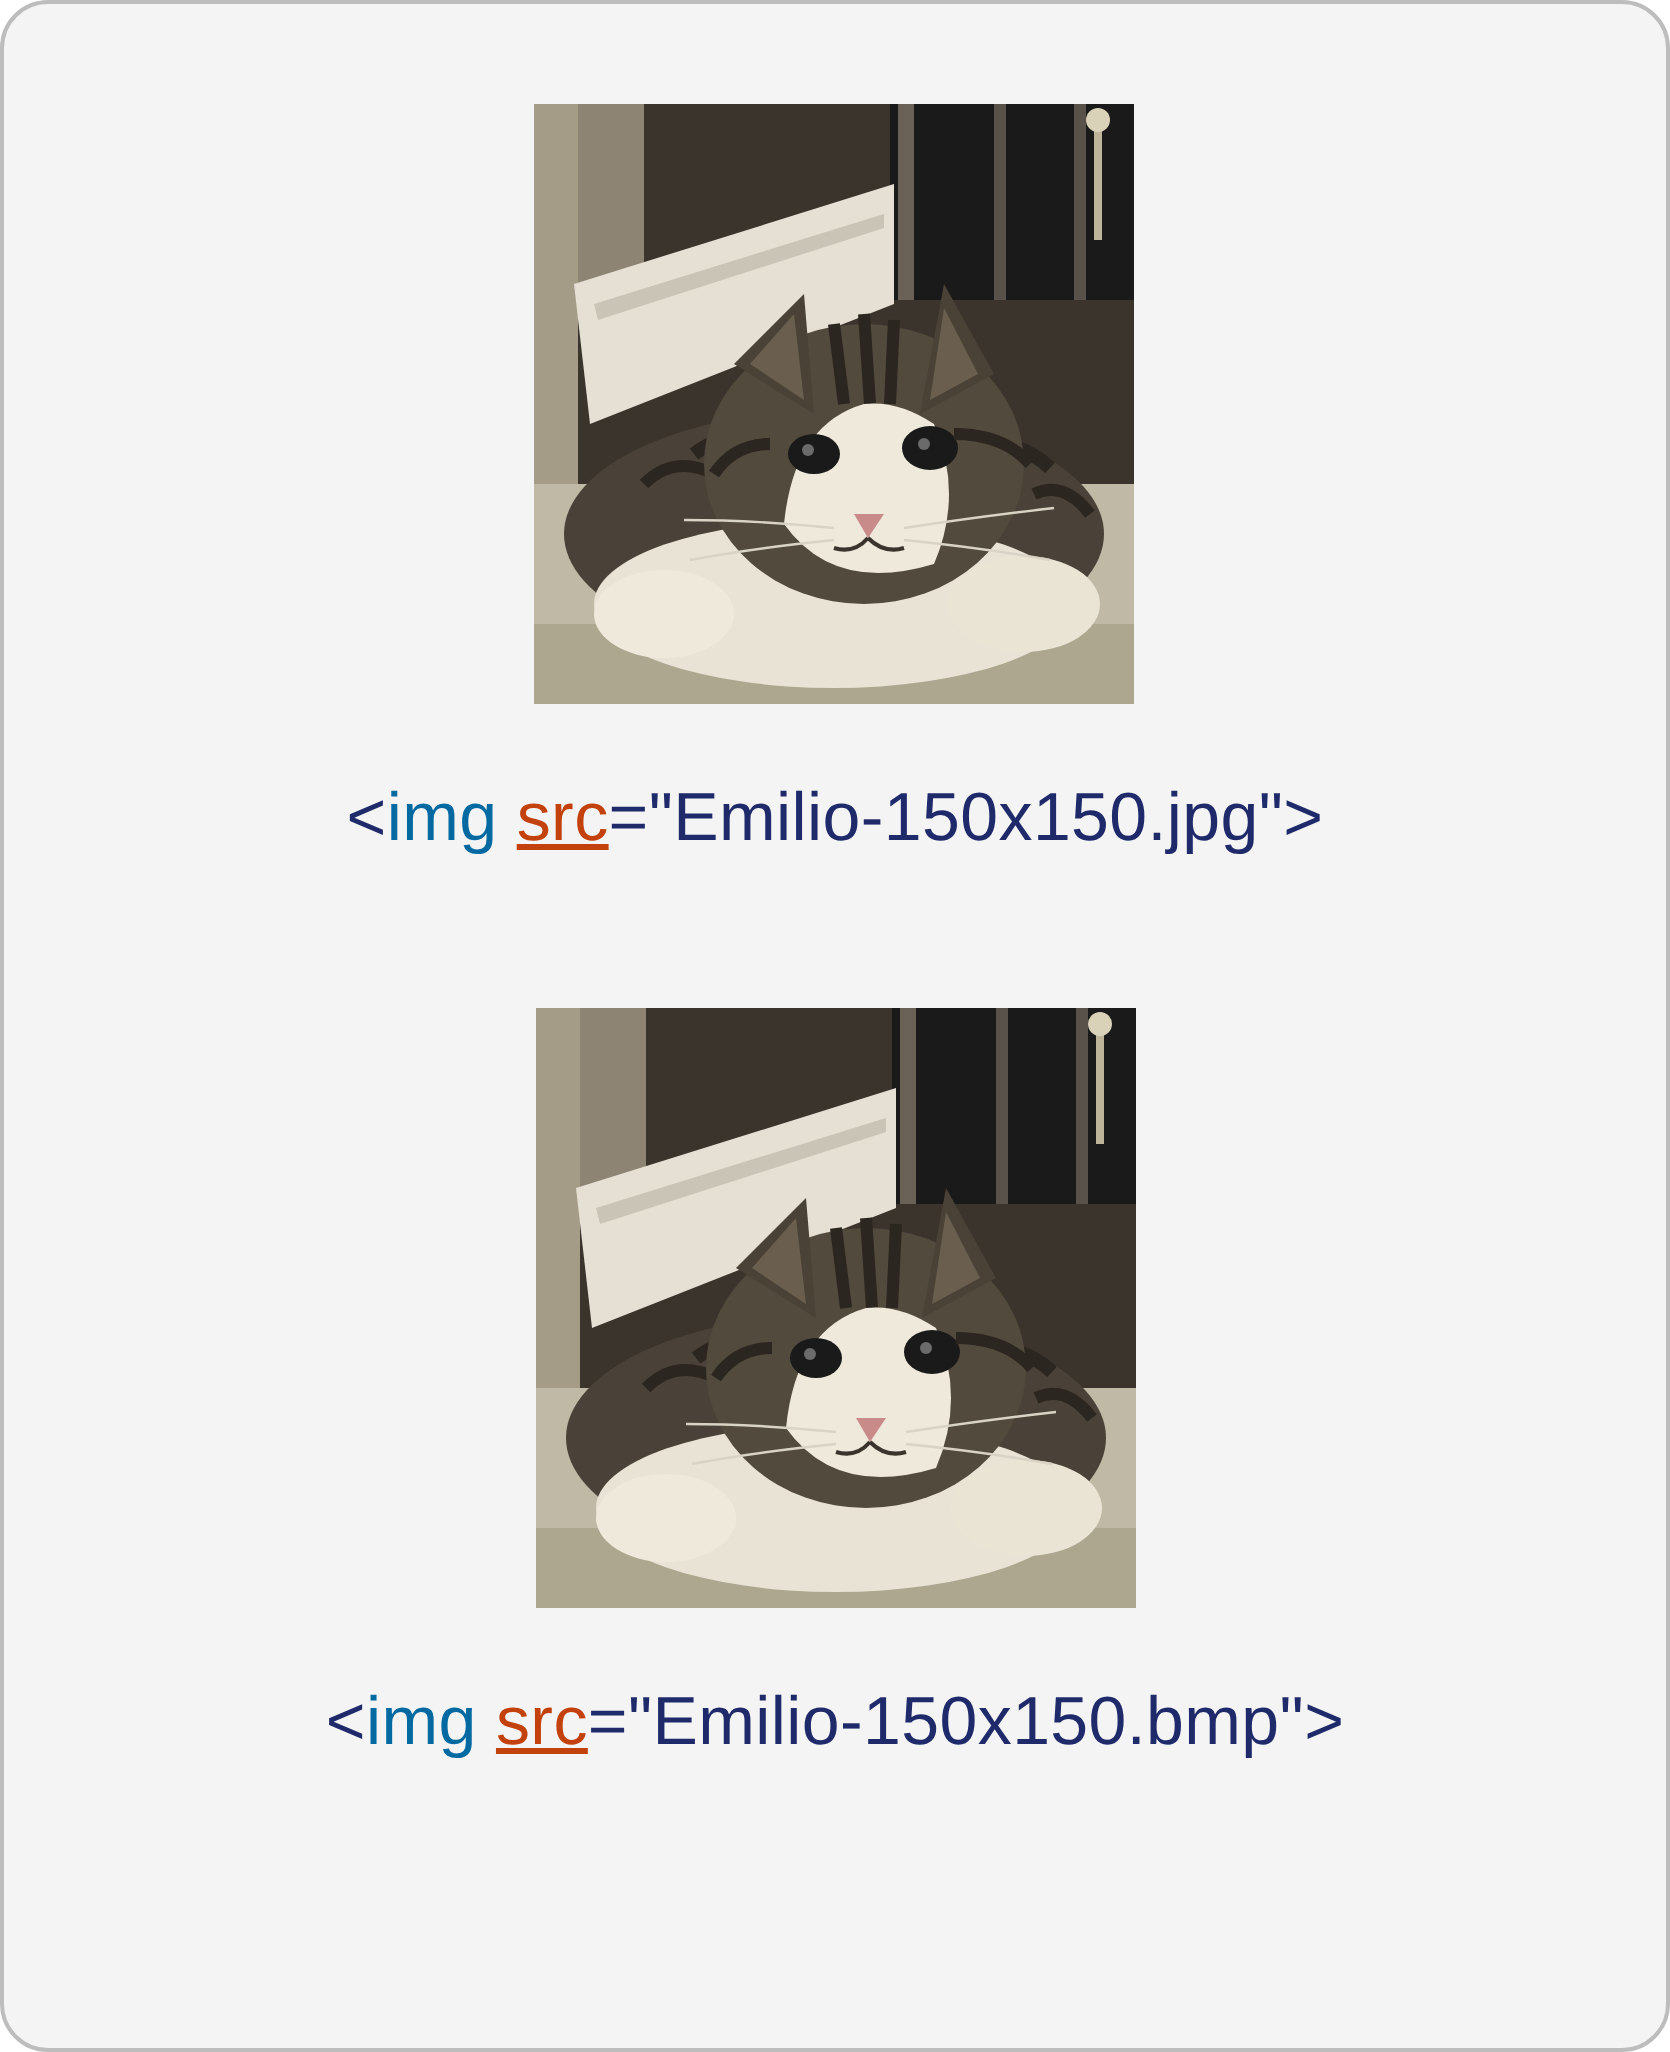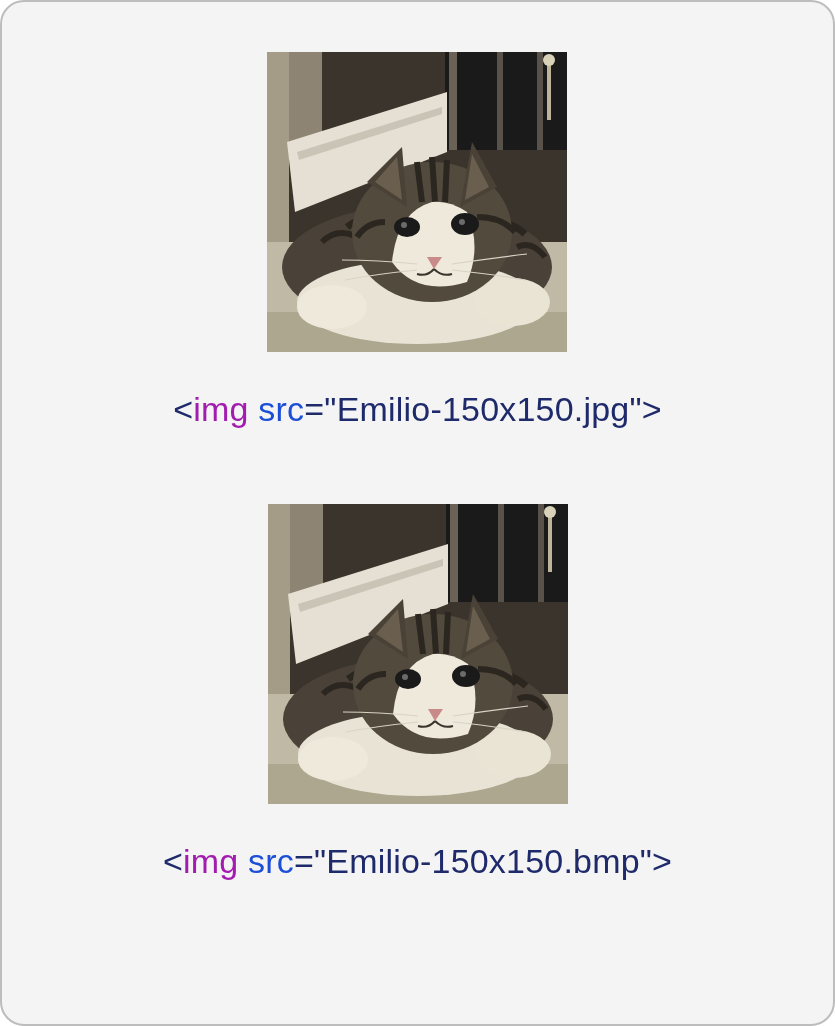--- a/index.html
+++ b/index.html
@@ -40,22 +40,22 @@
       display: block;
     }
     .code-line {
       font-family: Verdana, Geneva, sans-serif;
       font-size: 34px;
       letter-spacing: 0.2px;
       white-space: nowrap;
       color: #1f2a6b;
     }
     .bracket { color: #1f2a6b; }
-    .tag-name { color: #a21caf; text-align: center; }
-    .attr-name { color: #1d4ed8; }
+    .tag-name { color: #0369a1; text-align: center; }
+    .attr-name { color: #c2410c; text-decoration: underline; }
     .equals { color: #1f2a6b; }
     .attr-value { color: #1f2a6b; }
   </style>
 </head>
 <body>
 
 <div class="panel">
 
   <div class="example">
     <svg class="cat-image" viewBox="0 0 300 300" preserveAspectRatio="xMidYMid slice">

